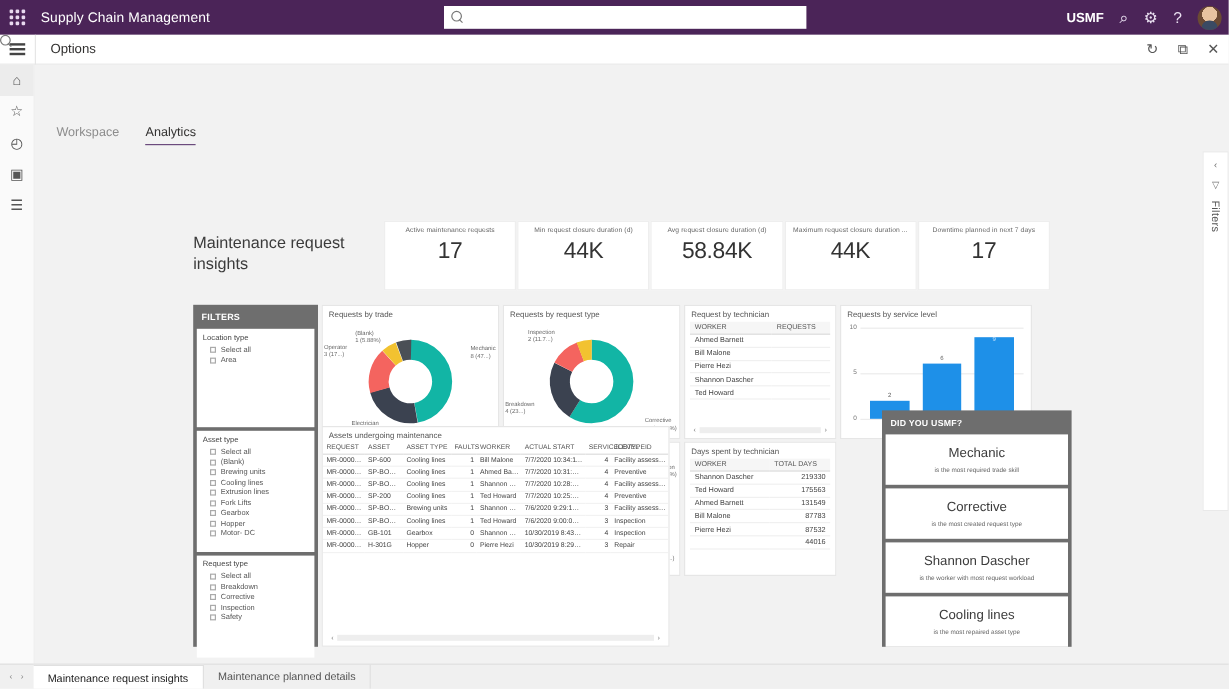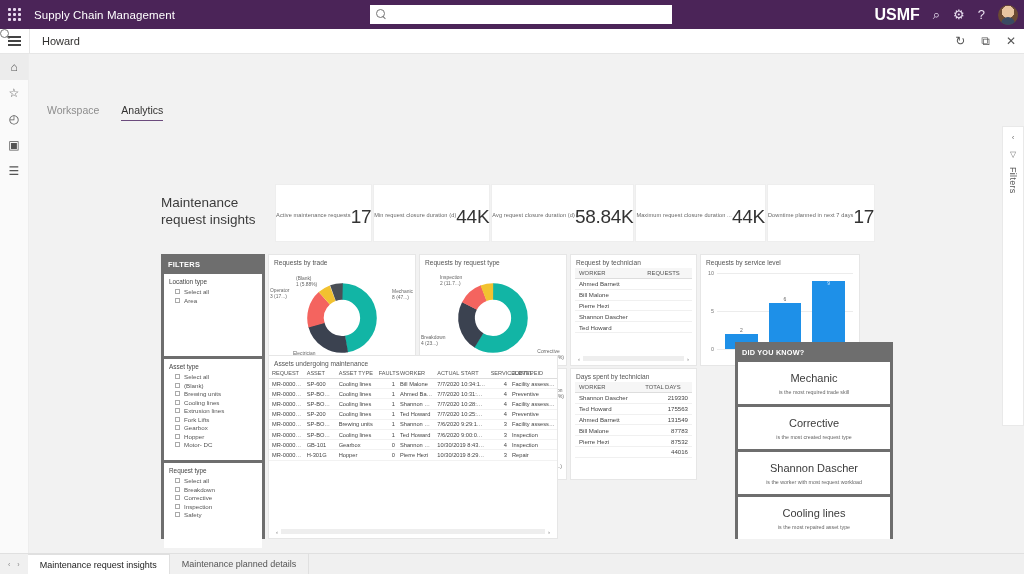--- a/index.html
+++ b/index.html
@@ -21,21 +21,21 @@
   .app-title { color: #fff; font-size: 11.5px; font-weight: normal; margin-left: 5px; letter-spacing: .1px; }
   .search-wrap {
     position: absolute; left: 370px; top: 5px; width: 302px; height: 19px;
     background: #fff; display: flex; align-items: center; padding: 0 6px;
   }
   .search-wrap .mag { width: 11px; height: 11px; position: relative; margin-right: 6px; flex: none; }
   .mag::before { content:''; position:absolute; width:7px; height:7px; border:1px solid #777; border-radius:50%; left:0; top:0; }
   .mag::after { content:''; position:absolute; width:4px; height:1px; background:#777; transform:rotate(45deg); left:6px; top:8px; }
   .search-input { border: none; outline: none; font-size: 10px; color: #8a8a8a; font-family: inherit; width: 100%; background: transparent; }
   .topbar-right { position: absolute; right: 6px; top: 0; height: 29px; display: flex; align-items: center; gap: 13px; }
-  .tenant { color: #fff; font-size: 16px; font-weight: bold; }
+  .tenant { color: #fff; font-size: 11px; font-weight: bold; }
   .ic { color: #e9dff0; font-size: 13px; line-height: 1; cursor: pointer; }
   .avatar { width: 20px; height: 20px; border-radius: 50%;
      background: radial-gradient(circle at 50% 35%, #e8c4a0 0 38%, #6b4a33 39% 100%); overflow: hidden; position: relative;}
   .avatar::after { content:''; position:absolute; left:3px; top:12px; width:14px; height:10px; background:#3a4a63; border-radius:7px 7px 0 0; }
 
   
   .optbar {
     position: absolute; top: 29px; left: 0; width: 1024px; height: 25px;
     background: #fff; border-bottom: 1px solid #e6e6e6; display: flex; align-items: center;
   }
@@ -57,21 +57,21 @@
   .tabs { position: absolute; left: 18px; top: 50px; display: flex; gap: 22px; }
   .tab { font-size: 10.5px; color: #8d8d8d; padding-bottom: 4px; cursor: pointer; }
   .tab.active { color: #323130; border-bottom: 1.5px solid #6b4b7d; }
 
   
   .report { position: absolute; left: 128px; top: 74px; width: 740px; height: 415px; background: #f2f2f2; }
 
   
   .insights-row { position: absolute; left: 4px; top: 56px; width: 714px; height: 58px; display: flex; }
   .insights-title { width: 158px; font-size: 13.5px; color: #3b3b3b; line-height: 17px; padding-top: 10px; }
-  .kpi { flex: 1; background: #fff; border: 1px solid #eee; margin-left: 1px; display: flex; flex-direction: row; align-items: center; padding-top: 4px; }
+  .kpi { flex: 1; background: #fff; border: 1px solid #eee; margin-left: 1px; display: flex; flex-direction: column; align-items: center; padding-top: 4px; }
   .kpi-label { font-size: 5.6px; color: #666; white-space: nowrap; letter-spacing: .1px; }
   .kpi-value { font-size: 19px; color: #333; font-weight: normal; margin-top: 4px; letter-spacing: -.3px; }
 
   
   .tile { position: absolute; background: #fff; border: 1px solid #e6e6e6; }
   .tile-title { font-size: 6.6px; color: #555; padding: 4px 0 0 5px; }
 
   
   .filters { position: absolute; left: 4px; top: 126px; width: 104px; height: 285px; background: #6e6e6e; padding: 3px; }
   .filters-hdr { color: #fff; font-size: 7.5px; font-weight: bold; padding: 3px 3px 5px 4px; letter-spacing: .2px; }
@@ -157,21 +157,21 @@
     <span class="ic">?</span>
     <span class="avatar"></span>
   </div>
 </div>
 
 <div class="optbar">
   <div class="hamb">
       <i></i>
     </div>
   <div class="opt-sep"></div>
-  <div class="opt-label">Howard</div>
+  <div class="opt-label">Options</div>
   <span class="mag opt-search"></span>
   <div class="optbar-right">
     <span>↻</span>
     <span>⧉</span>
     <span>✕</span>
   </div>
 </div>
 
 <div class="rail">
   <div class="rail-item active">⌂</div>
@@ -508,21 +508,21 @@
             <tr>
                 <td></td>
                 <td class="num">44016</td>
               </tr>
           </tbody>
         </table>
       </div>
     </div>
 
     <div class="dyk">
-      <div class="dyk-hdr">DID YOU KNOW?</div>
+      <div class="dyk-hdr">DID YOU USMF?</div>
       <div class="dyk-card">
         <div class="dyk-big">Mechanic</div>
         <div class="dyk-sub">is the most required trade skill</div>
       </div>
       <div class="dyk-card">
         <div class="dyk-big">Corrective</div>
         <div class="dyk-sub">is the most created request type</div>
       </div>
       <div class="dyk-card">
         <div class="dyk-big">Shannon Dascher</div>

